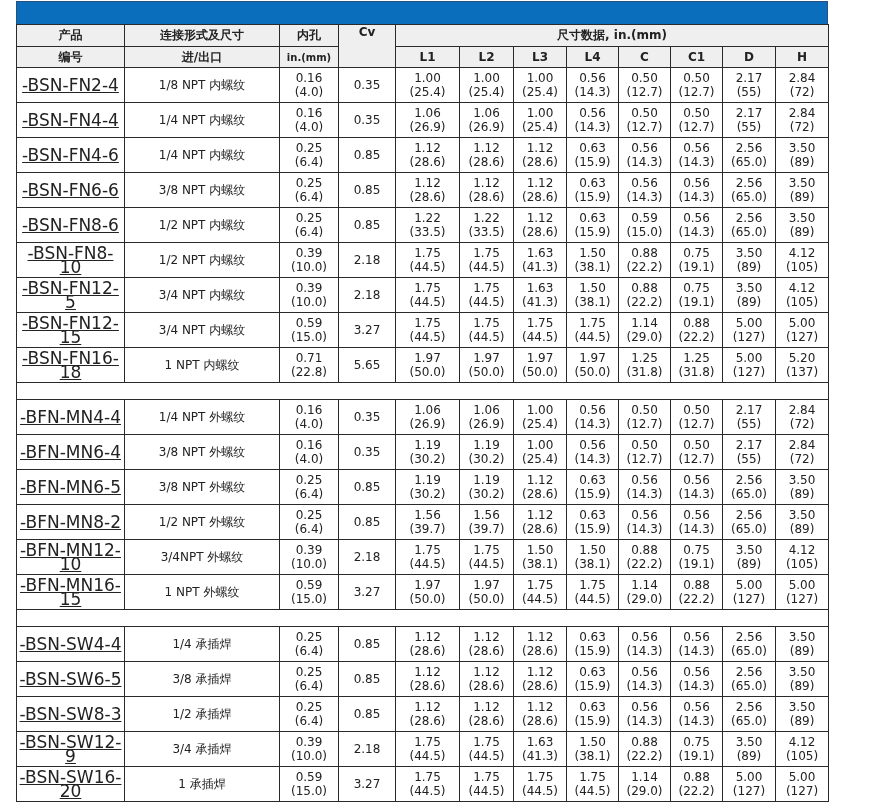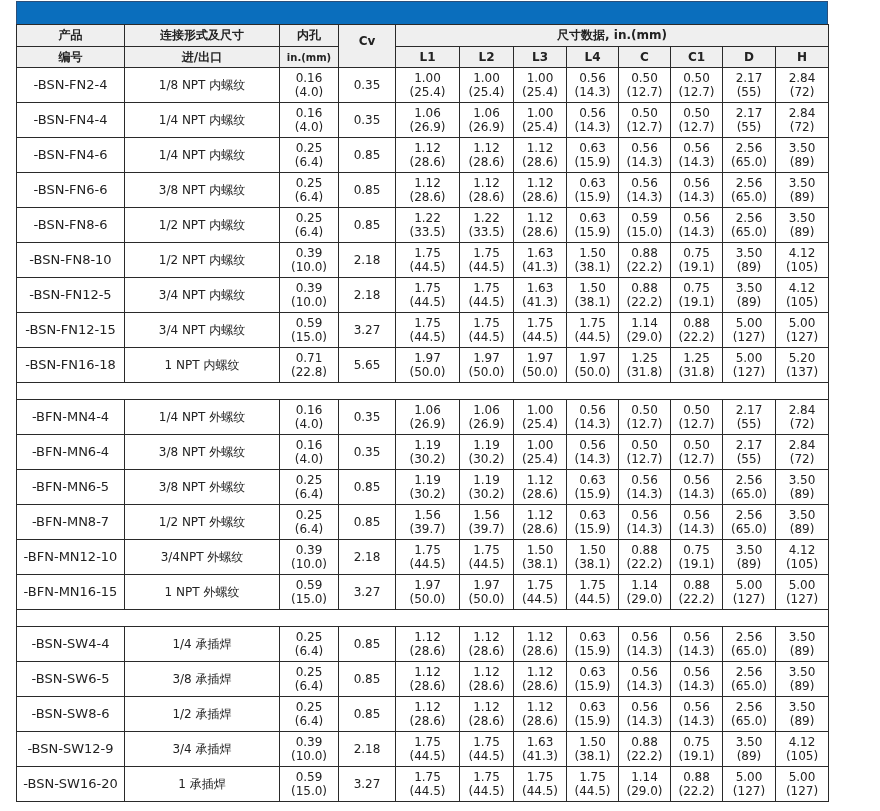--- a/index.html
+++ b/index.html
@@ -7,21 +7,21 @@
          font-family: "DejaVu Sans", "Liberation Sans", sans-serif; color: #1a1a1a; }
   .wrap { position: absolute; left: 16px; top: 1px; width: 812px; }
   .title-bar { height: 22px; background: #0a6ebd; border: 1px solid #2b4f7a; border-bottom: none; }
   table { border-collapse: collapse; width: 812px; table-layout: fixed; }
   td, th { border: 1px solid #2a2a2a; text-align: center; vertical-align: middle; padding: 0; }
   th { background: #efefef; font-weight: bold; font-size: 12px; color: #222; }
   .h1 th { height: 21px; }
   .h2 th { height: 20px; }
   .sub-unit { font-size: 10px; margin-left: 25px; }
   td { font-size: 12px; line-height: 14px; color: #222; }
-  td.prod { font-size: 13px; }
+  td.prod { font-size: 17px; text-decoration: underline; }
   td.conn { font-size: 12px; text-align: center; }
   .num { display: block; }
   .row td { height: 34px; }
   .sep td { height: 16px; border-left: 1px solid #2a2a2a; border-right: 1px solid #2a2a2a; }
 </style>
 </head>
 <body>
 
 <div class="wrap">
   <div class="title-bar"></div>
@@ -38,21 +38,21 @@
       <col style="width:52px">
         <col style="width:52px">
         <col style="width:53px">
         <col style="width:53px">
     </colgroup>
     <thead>
       <tr class="h1">
         <th>产品</th>
         <th>连接形式及尺寸</th>
         <th>内孔</th>
-        <th rowspan="2" style="vertical-align:top;padding-top:9px">Cv</th>
+        <th rowspan="2" style="vertical-align:top;padding-top:0">Cv</th>
         <th colspan="8">尺寸数据, in.(mm)</th>
       </tr>
       <tr class="h2">
         <th style="border-top:none">编号</th>
         <th>进/出口</th>
         <th class="sub-unit" style="border-top:none">in.(mm)</th>
         <th>L1</th>
         <th>L2</th>
         <th>L3</th>
         <th>L4</th>
@@ -552,21 +552,21 @@
           <td>
             <span class="num">2.56</span>
             <span class="num">(65.0)</span>
           </td>
           <td>
             <span class="num">3.50</span>
             <span class="num">(89)</span>
           </td>
         </tr>
         <tr class="row">
-          <td class="prod">-BFN-MN8-7</td>
+          <td class="prod">-BFN-MN8-2</td>
           <td class="conn">1/2 NPT 外螺纹</td>
           <td>
             <span class="num">0.25</span>
             <span class="num">(6.4)</span>
           </td>
           <td>0.85</td>
           <td>
             <span class="num">1.56</span>
             <span class="num">(39.7)</span>
           </td>
@@ -760,21 +760,21 @@
           <td>
             <span class="num">2.56</span>
             <span class="num">(65.0)</span>
           </td>
           <td>
             <span class="num">3.50</span>
             <span class="num">(89)</span>
           </td>
         </tr>
         <tr class="row">
-          <td class="prod">-BSN-SW8-6</td>
+          <td class="prod">-BSN-SW8-3</td>
           <td class="conn">1/2  承插焊</td>
           <td>
             <span class="num">0.25</span>
             <span class="num">(6.4)</span>
           </td>
           <td>0.85</td>
           <td>
             <span class="num">1.12</span>
             <span class="num">(28.6)</span>
           </td>

